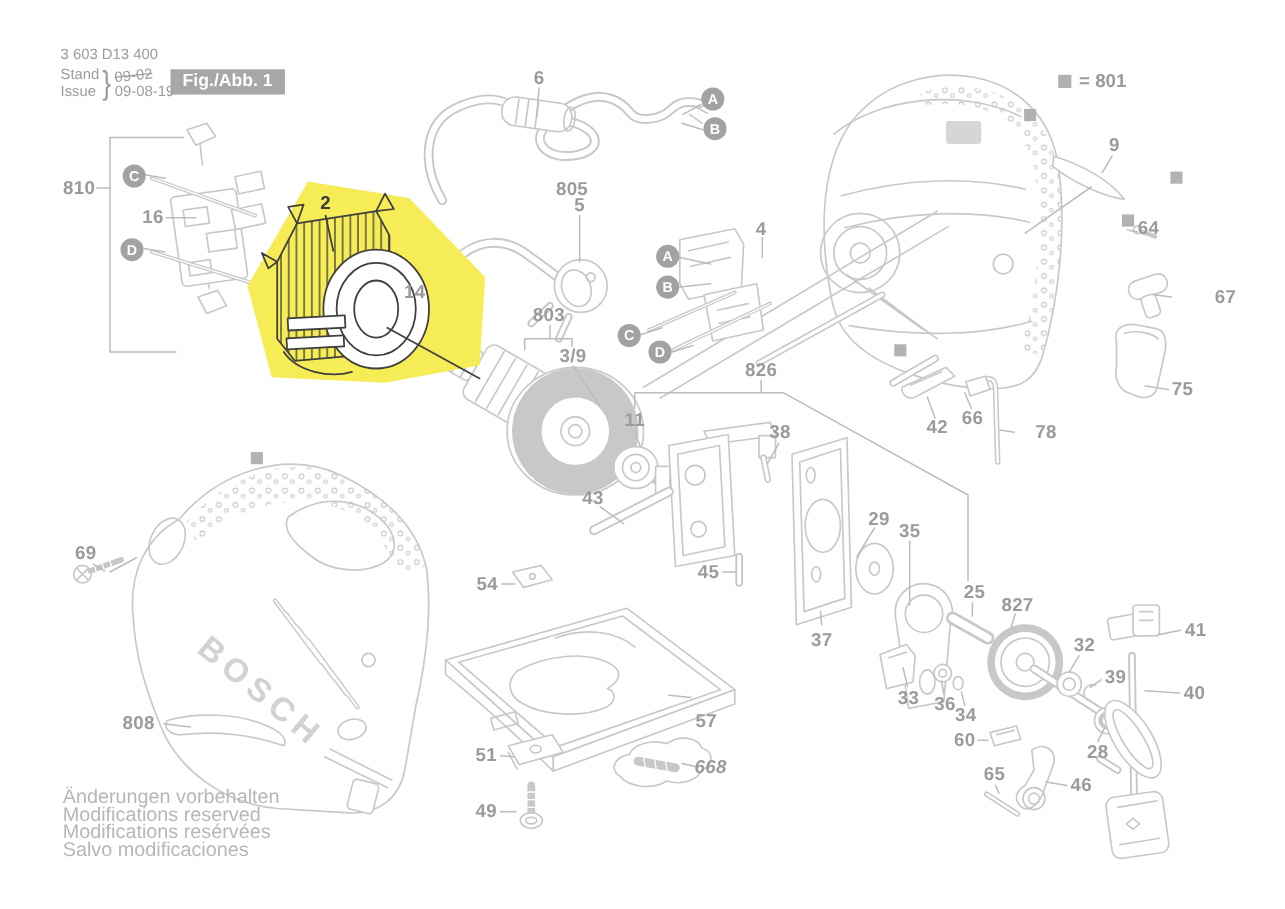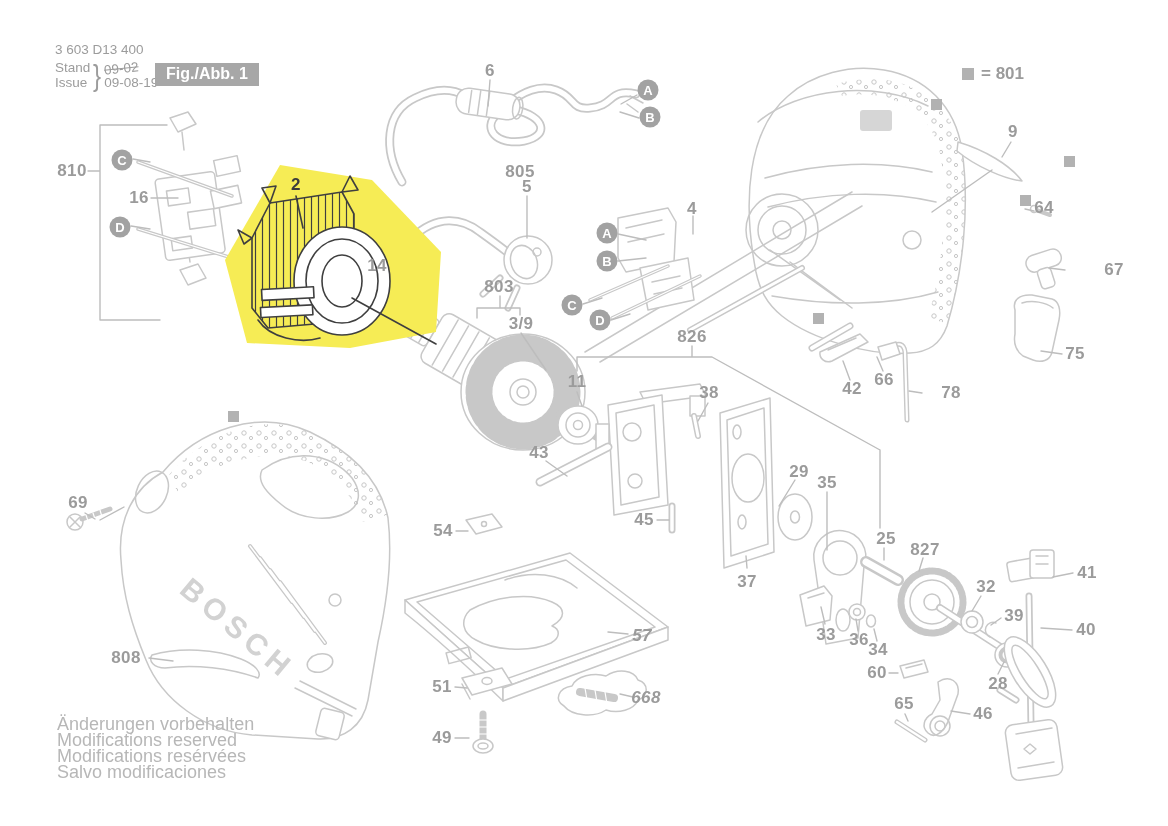--- a/index.html
+++ b/index.html
@@ -419,21 +419,21 @@
       <div class="callout" style="left: 1013px; top: 132px;">9</div>
       <div class="callout" style="left: 1012px; top: 208px; margin-left: 32px;">64</div>
       <div class="callout" style="left: 1079px; top: 270px; margin-left: 35px;">67</div>
       <div class="callout" style="left: 1075px; top: 354px;">75</div>
       <div class="callout" style="left: 936px; top: 393px; margin-left: 15px;">78</div>
       <div class="callout" style="left: 884px; top: 380px;">66</div>
       <div class="callout" style="left: 852px; top: 389px;">42</div>
       <div class="callout" style="left: 78px; top: 503px;">69</div>
       <div class="callout" style="left: 126px; top: 658px;">808</div>
       <div class="callout" style="left: 443px; top: 531px;">54</div>
-      <div class="callout" style="left: 642px; top: 636px; font-style: italic;">57</div>
+      <div class="callout" style="left: 642px; top: 656px;">57</div>
       <div class="callout" style="left: 442px; top: 687px;">51</div>
       <div class="callout" style="left: 442px; top: 738px;">49</div>
       <div class="callout" style="left: 646px; top: 698px; font-style: italic;">668</div>
       <div class="circle-label" style="left: 122px; top: 160px;">C</div>
       <div class="circle-label" style="left: 120px; top: 227px;">D</div>
       <div class="circle-label" style="left: 648px; top: 90px;">A</div>
       <div class="circle-label" style="left: 650px; top: 117px;">B</div>
       <div class="circle-label" style="left: 607px; top: 233px;">A</div>
       <div class="circle-label" style="left: 607px; top: 261px;">B</div>
       <div class="circle-label" style="left: 572px; top: 305px;">C</div>

